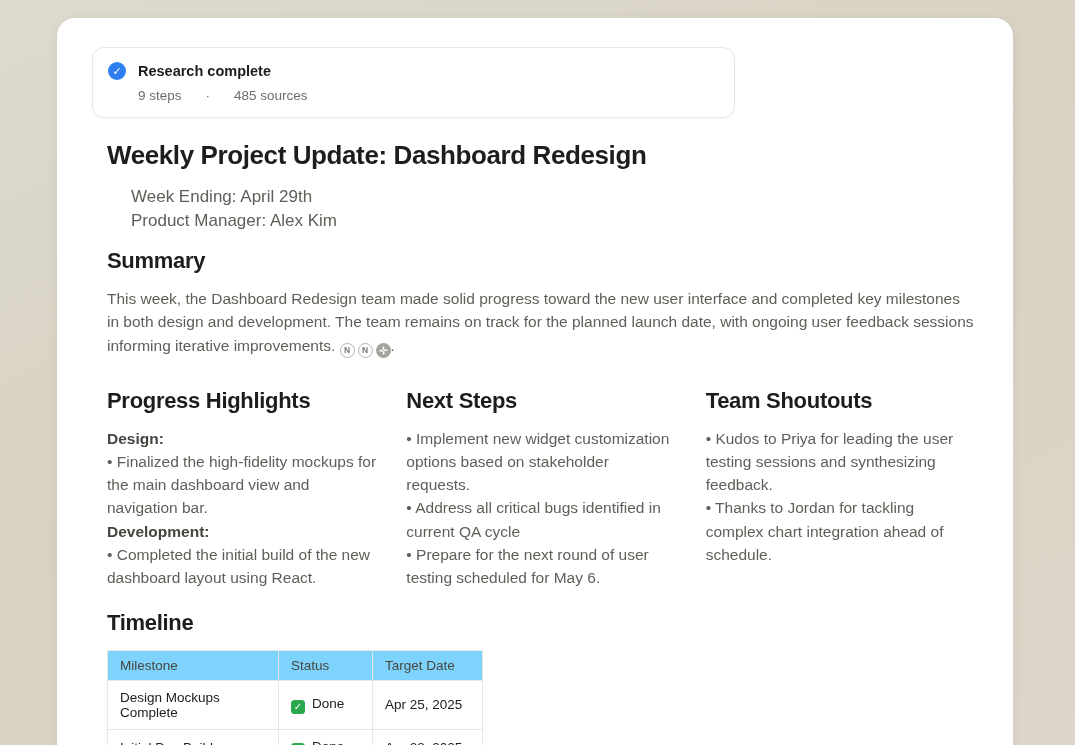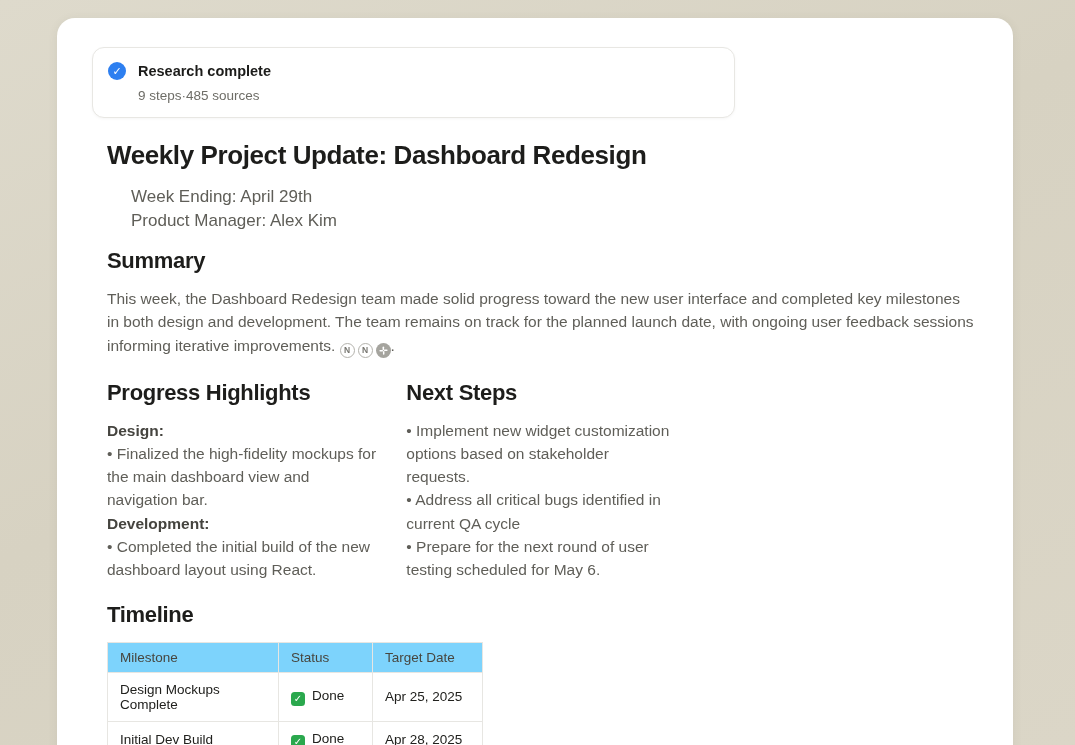--- a/index.html
+++ b/index.html
@@ -37,21 +37,21 @@
     width: 18px; height: 18px; border-radius: 50%;
     background: #2d7ff0; color: #fff;
     font-size: 11px; font-weight: 700;
     display: flex; align-items: center; justify-content: center;
     flex: 0 0 auto;
   }
   .status-title { font-size: 14.5px; font-weight: 700; color: #1c1c1a; }
   .status-meta {
     margin: 8px 0 0 30px;
     font-size: 13.5px; color: #6e6d67;
-    display: flex; gap: 0; align-items: center;
+    display: flex; gap: 24px; align-items: center;
   }
   
   h1.doc-title {
     font-size: 26px; font-weight: 700; color: #1d1d1b;
     letter-spacing: -0.4px;
     margin: 22px 0 14px;
   }
   .meta-line { font-size: 17px; color: #5f5e58; line-height: 23.5px; margin-left: 24px; }
   h2.section-heading {
     font-size: 22px; font-weight: 700; color: #1d1d1b;
@@ -71,21 +71,21 @@
   .chip-n {
     background: #fff; border: 1px solid #b3b2ac;
     color: #76756f; font-size: 8.5px; font-weight: 700; line-height: 1;
   }
   .chip-slack { background: #a5a49e; }
   
   .columns {
     display: grid; grid-template-columns: repeat(3, 1fr);
     gap: 30px; margin-top: 18px;
   }
-  .col h2 { margin: 4px 0 13px; }
+  .col h2 { margin: 12px 0 13px; }
   .col p { margin: 0; font-size: 15.5px; line-height: 23.3px; color: #5f5e58; }
   .col p.col-label { font-weight: 700; color: #45443f; }
   
   .timeline-heading { margin-top: 20px !important; }
   table.timeline {
     border-collapse: collapse;
     margin-top: 14px;
     font-size: 13.5px;
   }
   table.timeline th {
@@ -151,20 +151,25 @@
       <p>• Finalized the high-fidelity mockups for the main dashboard view and navigation bar.</p>
       <p class="col-label">Development:</p>
       <p>• Completed the initial build of the new dashboard layout using React.</p>
     </div>
     <div class="col">
       <h2 class="section-heading">Next Steps</h2>
       <p>• Implement new widget customization options based on stakeholder requests.</p>
       <p>• Address all critical bugs identified in current QA cycle</p>
       <p>• Prepare for the next round of user testing scheduled for May 6.</p>
     </div>
+    <div class="col">
+      <h2 class="section-heading">Team Shoutouts</h2>
+      <p>• Kudos to Priya for leading the user testing sessions and synthesizing feedback.</p>
+      <p>• Thanks to Jordan for tackling complex chart integration ahead of schedule.</p>
+    </div>
   </div>
 
   <h2 class="section-heading timeline-heading">Timeline</h2>
   <table class="timeline">
     <thead>
       <tr>
         <th class="w-milestone">Milestone</th>
         <th class="w-status">Status</th>
         <th class="w-date">Target Date</th>
       </tr>

